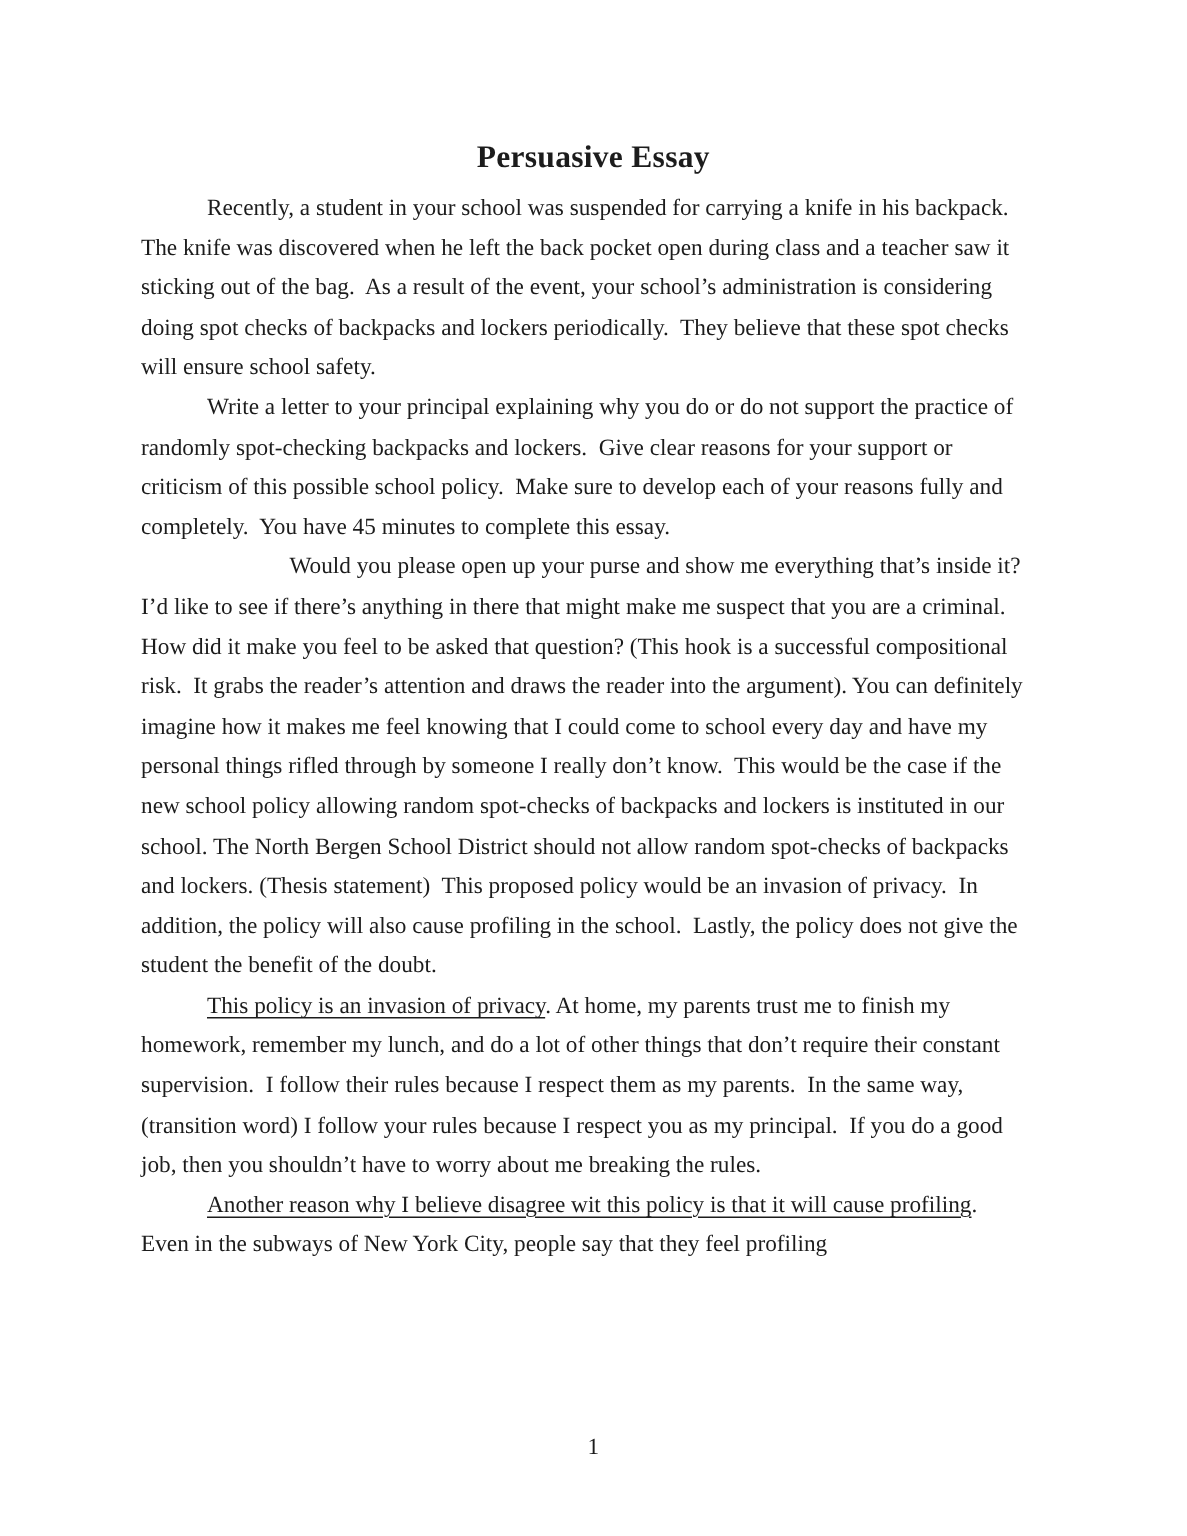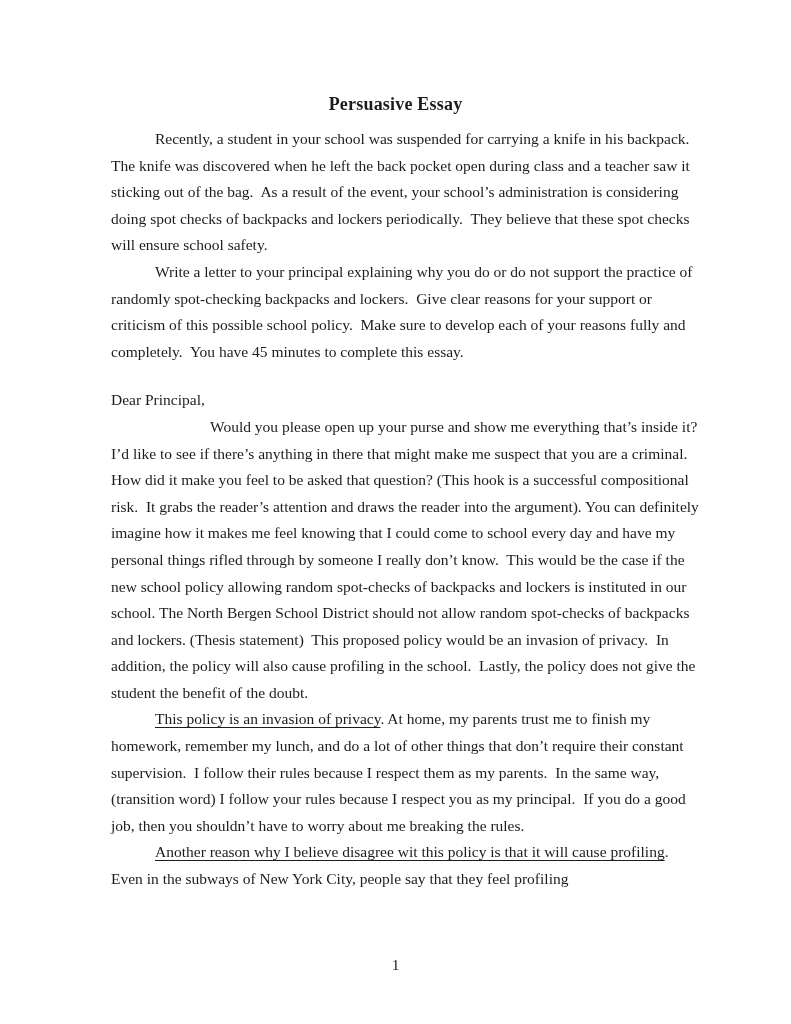--- a/index.html
+++ b/index.html
@@ -16,29 +16,29 @@
     color: #1c1c1c;
     overflow: hidden;
   }
   .doc-title {
     position: absolute;
     top: 91px;
     left: 0;
     right: 0;
     margin: 0;
     text-align: center;
-    font-size: 18px;
+    font-size: 21px;
     font-weight: bold;
     line-height: 26px;
     letter-spacing: 0.2px;
   }
   .content {
     position: absolute;
     top: 126px;
-    left: 111px;
+    left: 94px;
     width: 592px;
     font-size: 15.5px;
     line-height: 26.6px;
   }
   .para {
     margin: 0;
     text-indent: 44px;
     white-space: pre-wrap;
   }
   .para.indent-large {
@@ -70,21 +70,20 @@
 
 <div class="sheet" style="background: rgb(255, 255, 255); color: rgb(28, 28, 28);">
   <h1 class="doc-title">Persuasive Essay</h1>
 
   <div class="content">
     <div id="prompt-paragraphs">
         <p class="para"><span>Recently, a student in your school was suspended for carrying a knife in his backpack.  The knife was discovered when he left the back pocket open during class and a teacher saw it sticking out of the bag.  As a result of the event, your school’s administration is considering doing spot checks of backpacks and lockers periodically.  They believe that these spot checks will ensure school safety.</span></p>
         <p class="para"><span>Write a letter to your principal explaining why you do or do not support the practice of randomly spot-checking backpacks and lockers.  Give clear reasons for your support or criticism of this possible school policy.  Make sure to develop each of your reasons fully and completely.  You have 45 minutes to complete this essay.</span></p>
       </div>
 
-    <p class="salutation">Dear Principal,</p>
 
     <div id="letter-paragraphs">
         <p class="para indent-large"><span>Would you please open up your purse and show me everything that’s inside it? I’d like to see if there’s anything in there that might make me suspect that you are a criminal.  How did it make you feel to be asked that question? (This hook is a successful compositional risk.  It grabs the reader’s attention and draws the reader into the argument). You can definitely imagine how it makes me feel knowing that I could come to school every day and have my personal things rifled through by someone I really don’t know.  This would be the case if the new school policy allowing random spot-checks of backpacks and lockers is instituted in our school. The North Bergen School District should not allow random spot-checks of backpacks and lockers. (Thesis statement)  This proposed policy would be an invasion of privacy.  In addition, the policy will also cause profiling in the school.  Lastly, the policy does not give the student the benefit of the doubt.</span></p>
         <p class="para"><span class="u">This policy is an invasion of privacy</span><span>. At home, my parents trust me to finish my homework, remember my lunch, and do a lot of other things that don’t require their constant supervision.  I follow their rules because I respect them as my parents.  In the same way, (transition word) I follow your rules because I respect you as my principal.  If you do a good job, then you shouldn’t have to worry about me breaking the rules.</span></p>
         <p class="para"><span class="u">Another reason why I believe disagree wit this policy is that it will cause profiling</span><span>.  Even in the subways of New York City, people say that they feel profiling</span></p>
       </div>
   </div>
 
   <div class="page-number">1</div>
 </div>

